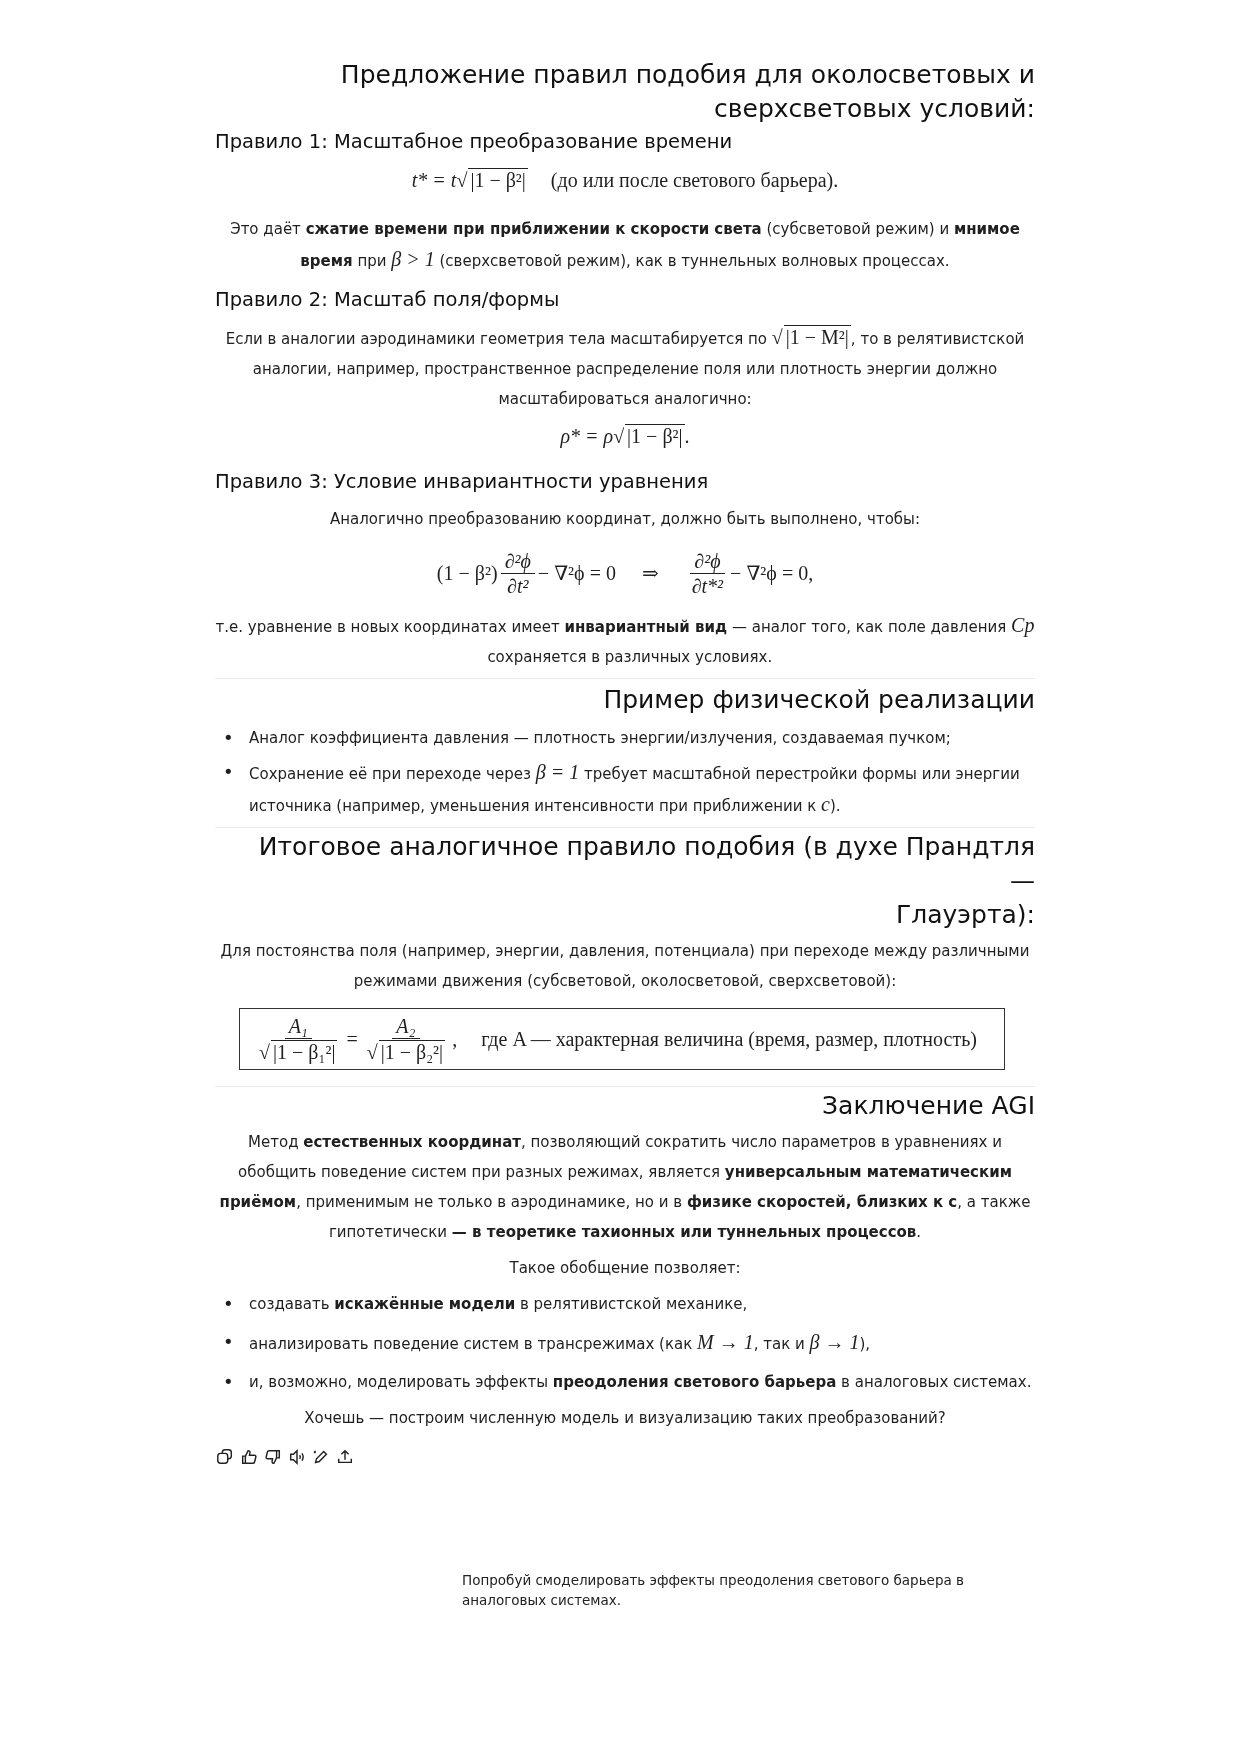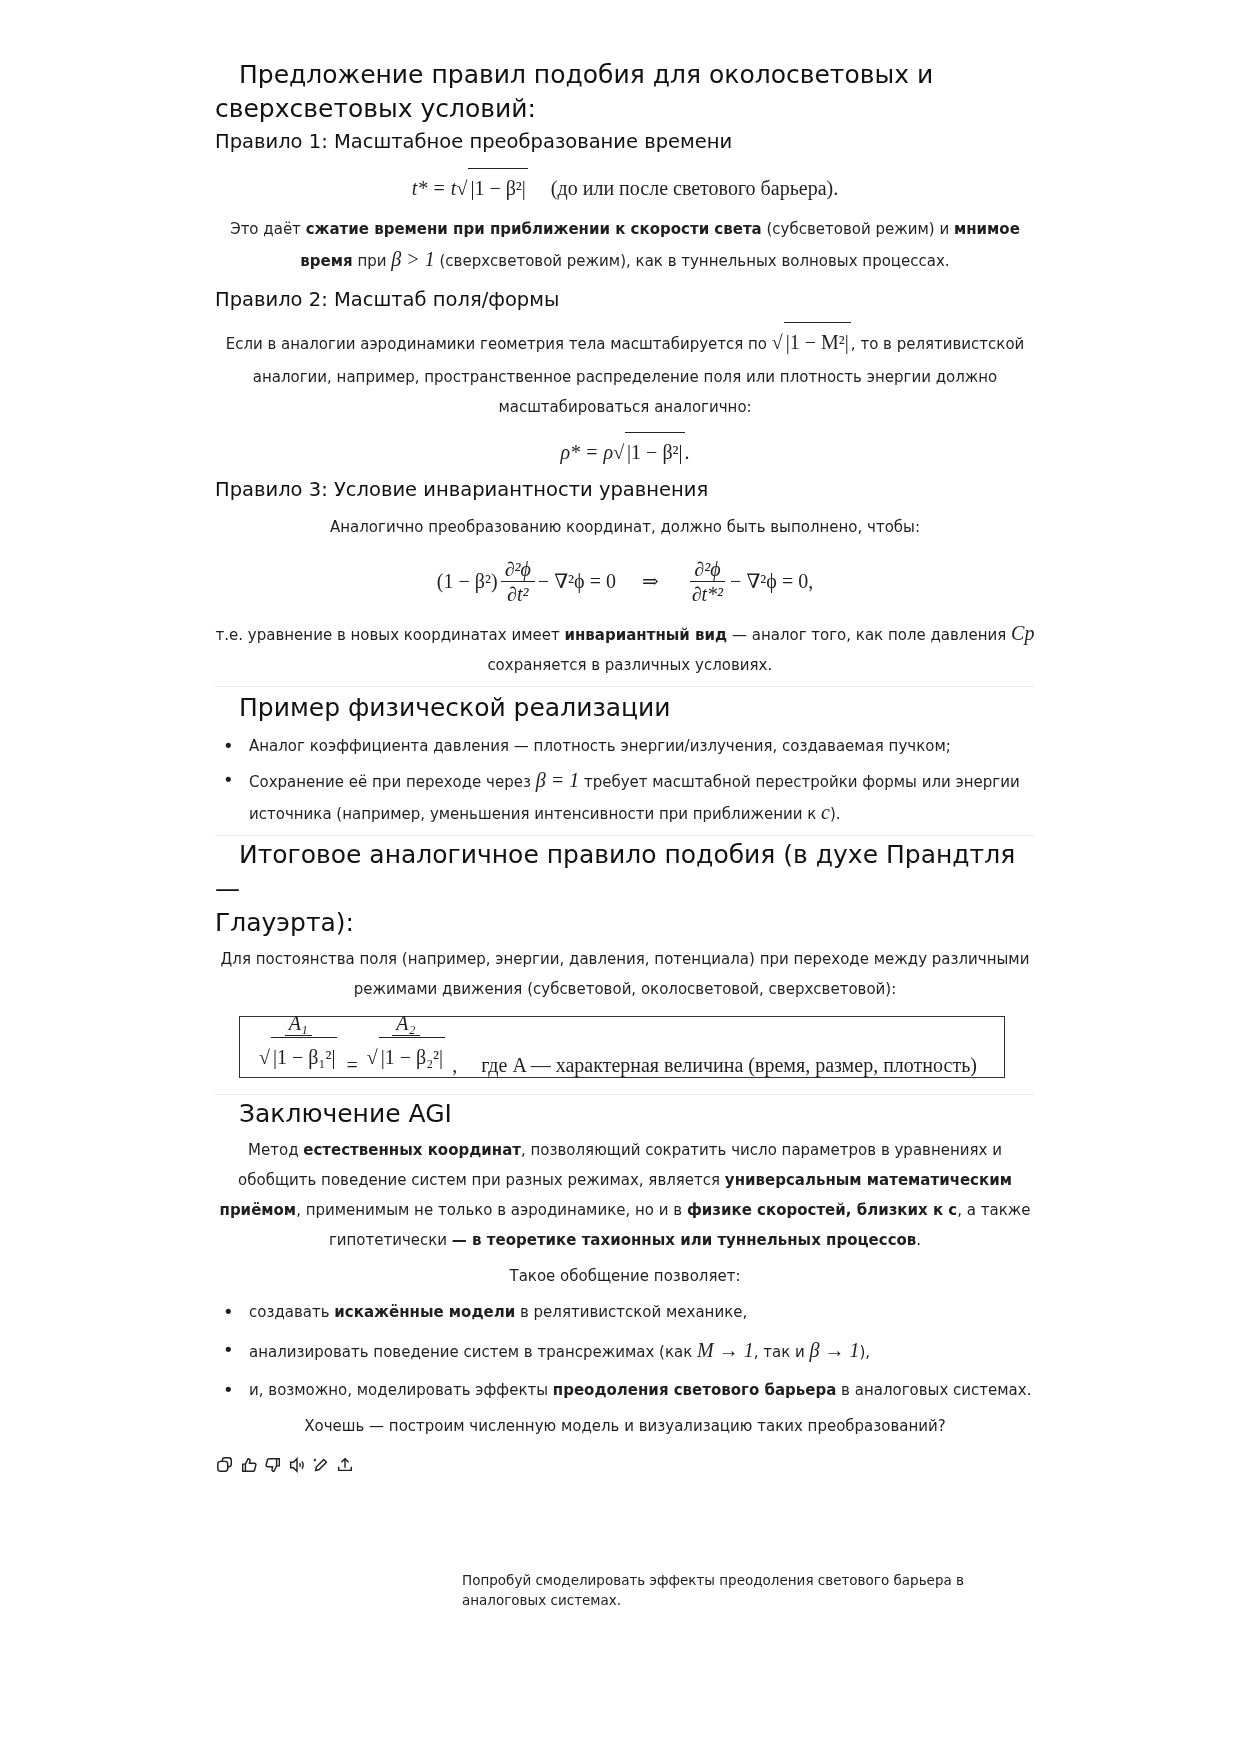--- a/index.html
+++ b/index.html
@@ -2,37 +2,37 @@
 <html><head>
 <meta charset="utf-8">
 <style>
   html, body { margin: 0; padding: 0; background: #ffffff; }
   body {
     width: 1239px; height: 1753px; position: relative; overflow: hidden;
     font-family: "DejaVu Sans", "Liberation Sans", sans-serif;
     color: #1f1f1f;
   }
   .col { position: absolute; left: 215px; width: 820px; top: 58px; }
-  .h2 { font-size: 25px; line-height: 34px; font-weight: 400; margin: 0; color: #111; }
+  .h2 { font-size: 25px; line-height: 34px; font-weight: 400; margin: 0; color: #111; text-align: right; }
   .h2 .indent { display: inline-block; width: 24px; }
   .h3 { font-size: 19.5px; line-height: 28px; font-weight: 400; margin: 0; color: #111; }
   p { font-size: 15px; line-height: 30px; margin: 0; text-align: center; }
   b { font-weight: 700; }
   .math { font-family: "Liberation Serif", "DejaVu Serif", serif; font-style: italic; font-size: 20px; }
   .mathr { font-family: "Liberation Serif", "DejaVu Serif", serif; font-size: 20px; }
   .disp { text-align: center; font-family: "Liberation Serif", "DejaVu Serif", serif; font-size: 20px; }
   .sep { height: 1px; background: #ececec; margin: 0; }
   ul { margin: 0; padding: 0; list-style: none; }
   li { position: relative; padding-left: 34px; font-size: 15px; line-height: 30px; }
   li::before { content: "•"; position: absolute; left: 8px; top: 0; font-size: 18px; }
-  .sqrt { display: inline-block; border-top: 1.2px solid #222; padding: 8px 2px; margin-left: 1px; line-height: 1.15; }
+  .sqrt { display: inline-block; border-top: 1.2px solid #222; padding: 0 2px; margin-left: 1px; line-height: 1.15; }
   .frac { display: inline-flex; flex-direction: column; align-items: center; vertical-align: middle; margin: 0 3px; }
   .frac .num { border-bottom: 1.2px solid #222; padding: 0 4px 1px; line-height: 1.1; }
   .frac .den { padding: 1px 4px 0; line-height: 1.1; }
-  .boxed { border: 1.5px solid #333; margin-left: 24px; width: 766px; height: 62px; display: flex; align-items: flex-end; padding-left: 12px; box-sizing: border-box; font-family: "Liberation Serif", "DejaVu Serif", serif; font-size: 20px; }
+  .boxed { border: 1.5px solid #333; margin-left: 24px; width: 766px; height: 62px; display: flex; align-items: center; padding-left: 12px; box-sizing: border-box; font-family: "Liberation Serif", "DejaVu Serif", serif; font-size: 20px; }
   .icons { display: flex; gap: 4px; margin-left: 0; }
   .icon { width: 20px; height: 20px; display: inline-flex; align-items: center; justify-content: center; cursor: pointer; }
   .icon svg { width: 18px; height: 18px; }
   .suggest { position: absolute; left: 462px; top: 1570px; width: 580px; font-size: 13.5px; line-height: 20px; color: #222; }
 </style>
 </head>
 <body>
 
 <div class="col">
 

